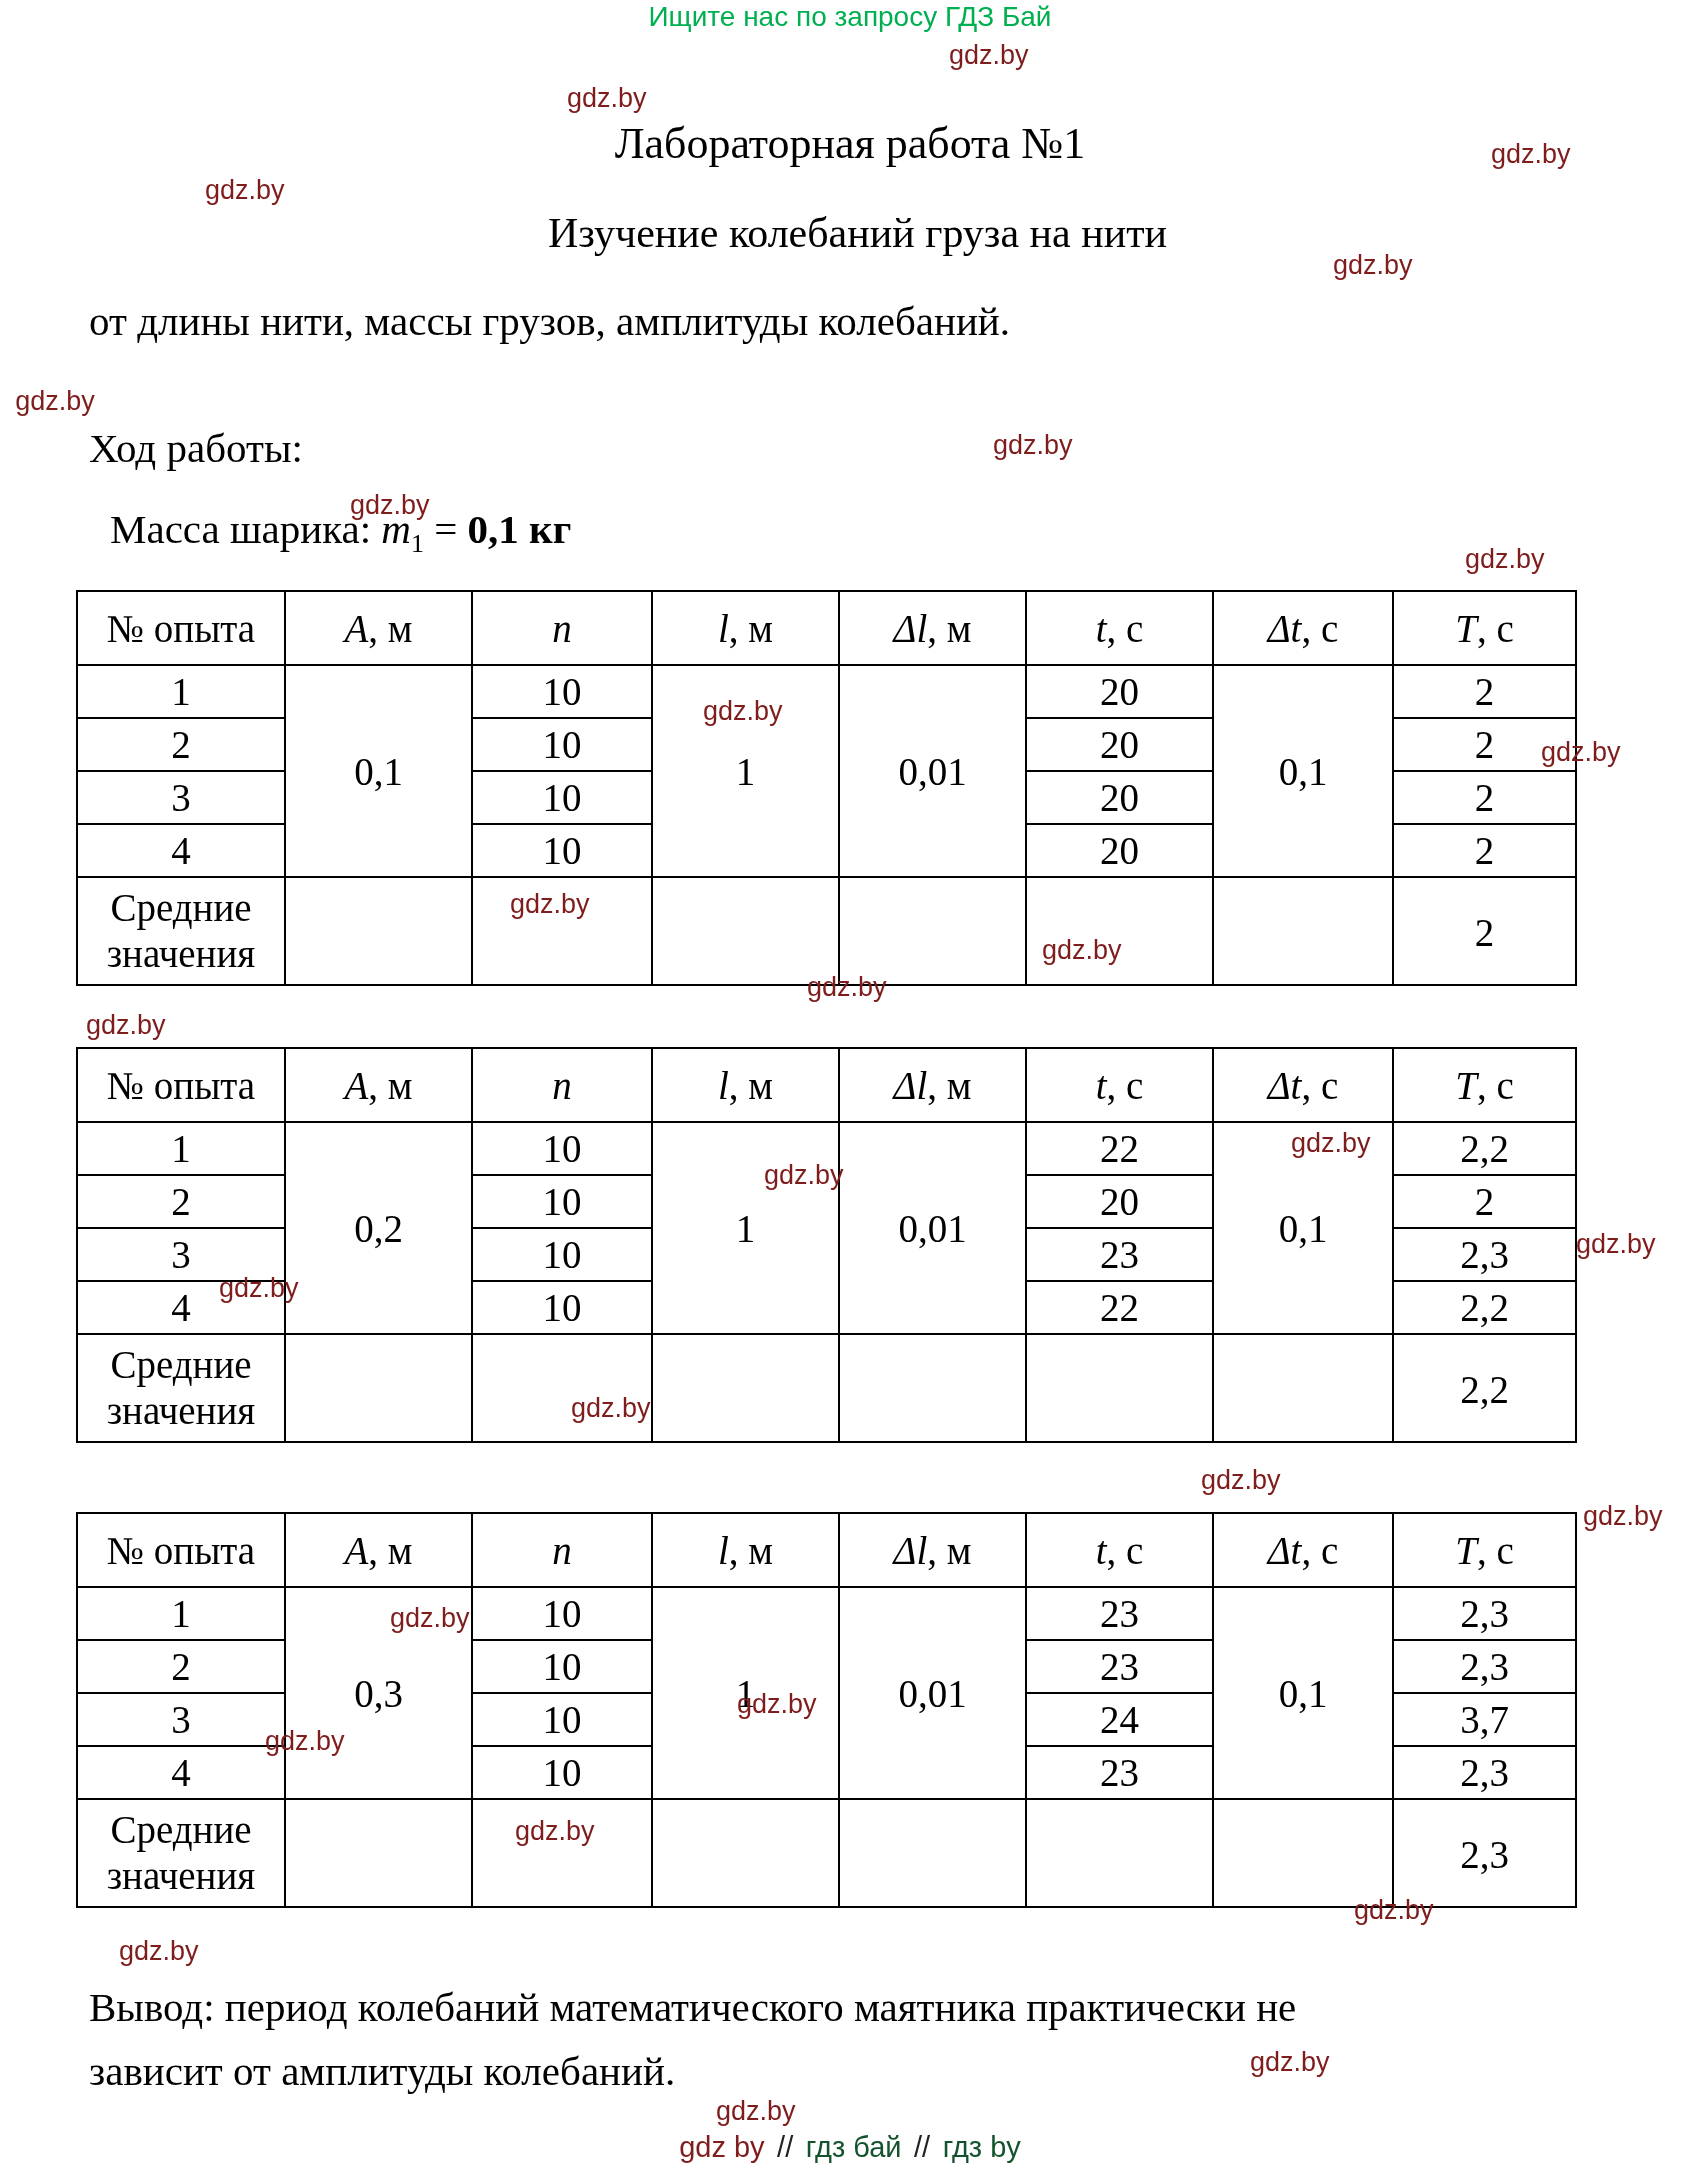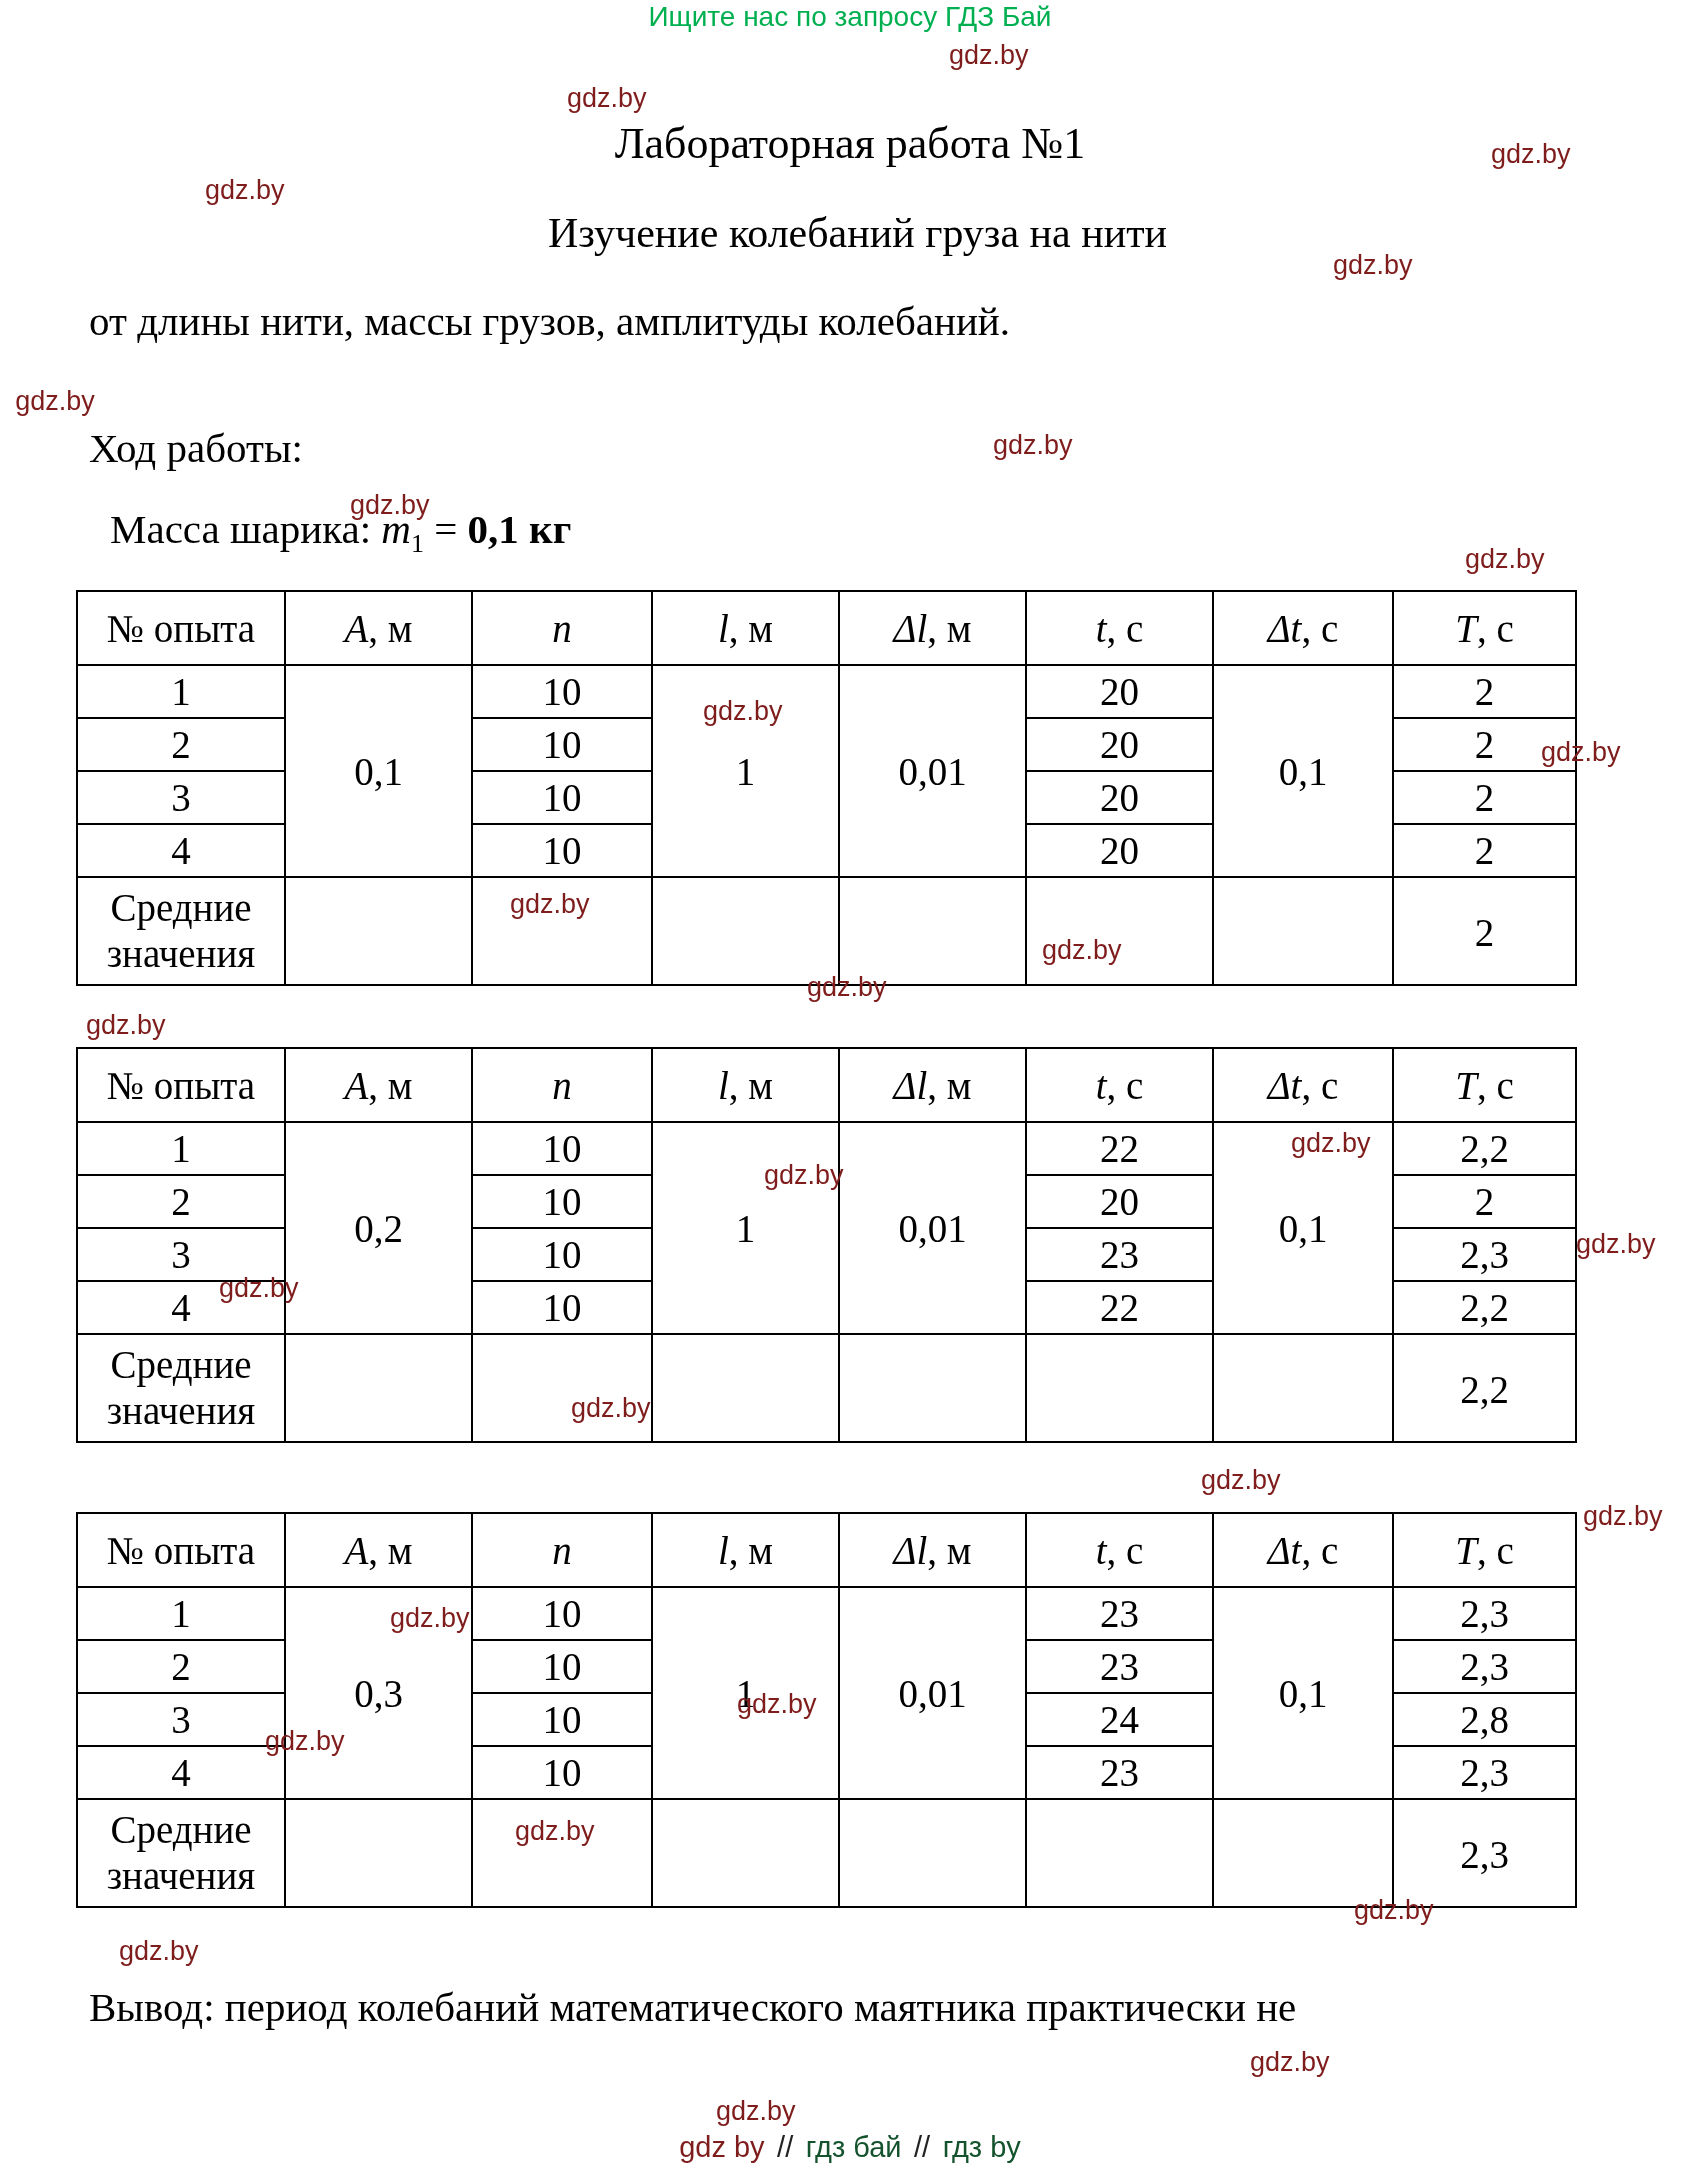--- a/index.html
+++ b/index.html
@@ -236,21 +236,21 @@
   <tr class="data">
     <td>2</td>
     <td>10</td>
     <td>23</td>
     <td>2,3</td>
   </tr>
   <tr class="data">
     <td>3</td>
     <td>10</td>
     <td>24</td>
-    <td>2,8</td>
+    <td>3,7</td>
   </tr>
   <tr class="data">
     <td>4</td>
     <td>10</td>
     <td>23</td>
     <td>2,3</td>
   </tr>
   <tr class="avg">
     <td class="avg-label">
       <div>Средние</div>
@@ -262,20 +262,21 @@
     <td></td>
     <td></td>
     <td></td>
     <td class="avg-val">2,3</td>
   </tr>
 </tbody>
   </table>
 
 <div class="conclusion">
   <div>Вывод: период колебаний математического маятника практически не</div>
+  <div>зависит от амплитуды колебаний.</div>
 </div>
 
 <div class="footer">
   <span class="lnk-purple">gdz by</span><span class="sep">//</span><span class="lnk-blue">гдз бай</span><span class="sep">//</span><span class="lnk-blue">гдз by</span>
 </div>
 
 <span class="wm" style="left:949px; top:40px">gdz.by</span>
 <span class="wm" style="left:567px;  top:83px">gdz.by</span>
 <span class="wm" style="left:1491px; top:139px">gdz.by</span>
 <span class="wm" style="left:205px;  top:175px">gdz.by</span>

